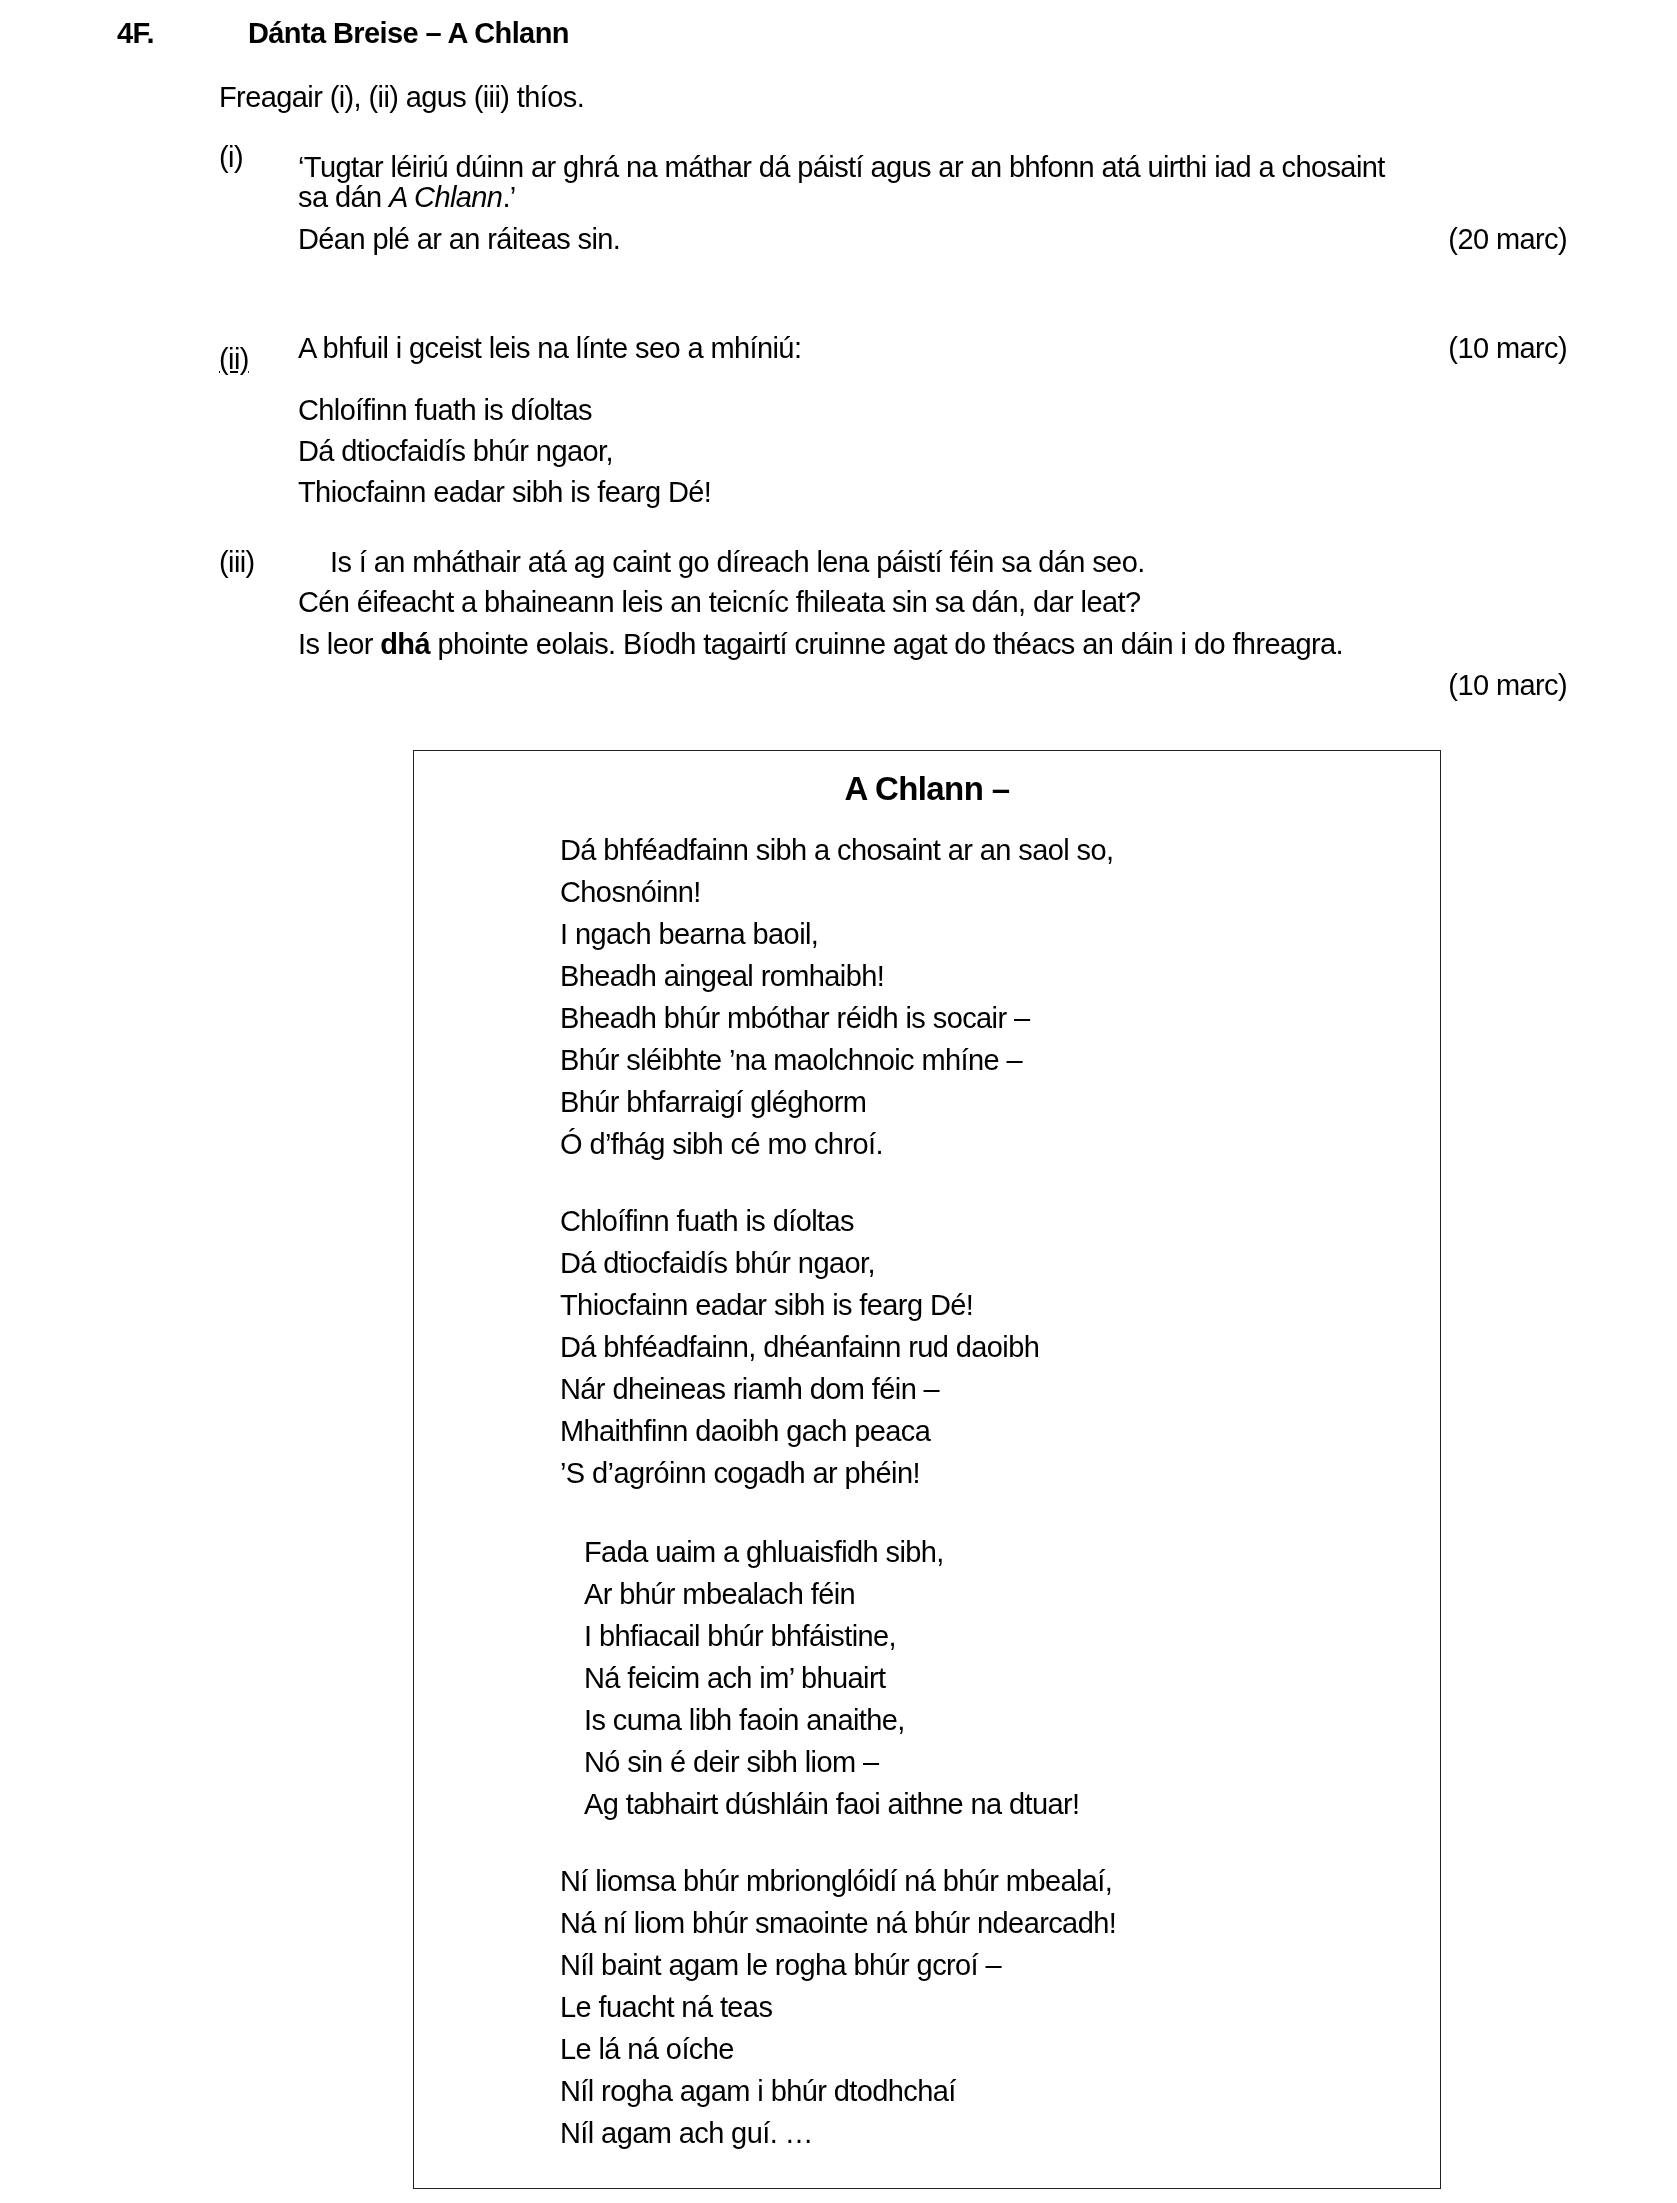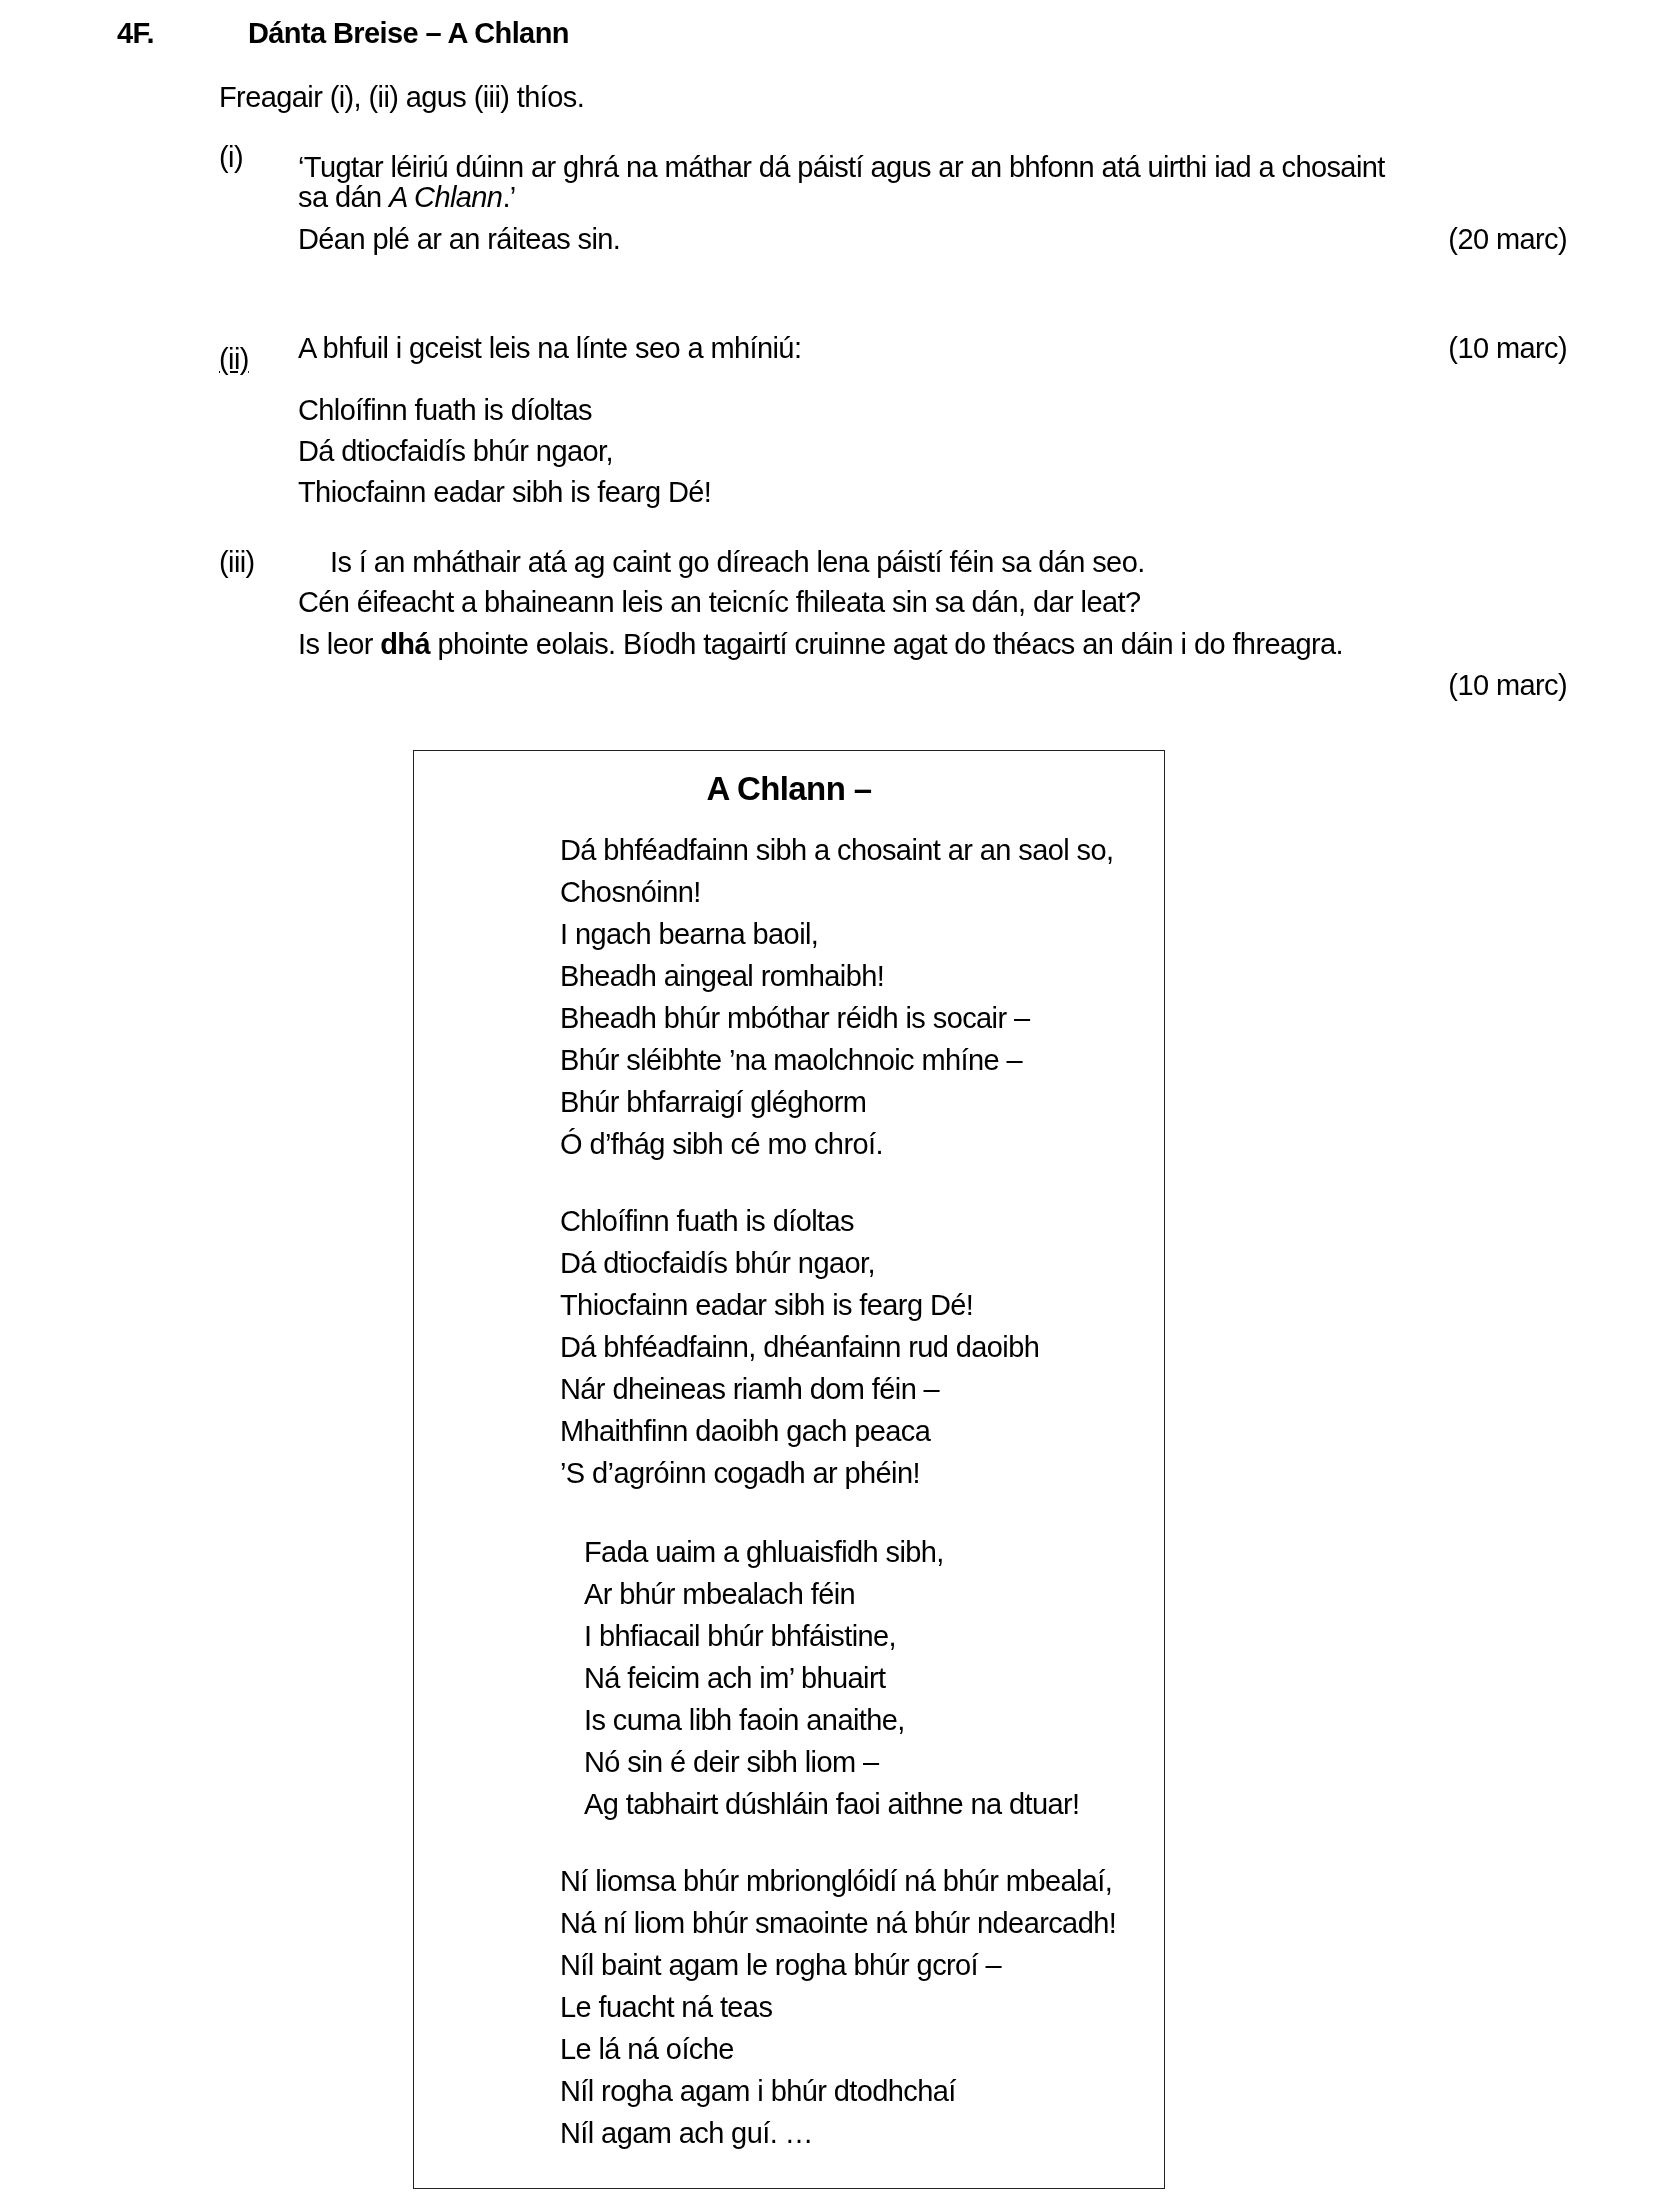--- a/index.html
+++ b/index.html
@@ -6,21 +6,21 @@
   body {
     width: 1678px; height: 2203px; position: relative; overflow: hidden;
     font-family: "Liberation Sans", "DejaVu Sans", sans-serif;
     color: #000;
   }
   .abs { position: absolute; white-space: nowrap; }
   .txt { font-size: 29px; line-height: 41px; letter-spacing: -0.6px; }
   .q-num { font-size: 29px; font-weight: bold; letter-spacing: -0.6px; }
   .marks { position: absolute; right: 111px; font-size: 29px; letter-spacing: -0.6px; }
   .poem-box {
-    position: absolute; left: 413px; top: 750px; width: 752px; height: 1439px;
+    position: absolute; left: 413px; top: 750px; width: 1028px; height: 1439px;
     border: 1.8px solid #222; box-sizing: border-box;
   }
   .poem-title {
     position: absolute; left: 0; right: 0; top: 18.5px; text-align: center;
     font-size: 33px; font-weight: bold; letter-spacing: -0.6px;
   }
   .stanza { position: absolute; left: 146px; }
   .line { font-size: 29px; line-height: 42px; letter-spacing: -0.6px; white-space: nowrap; }
 </style>
 </head>

